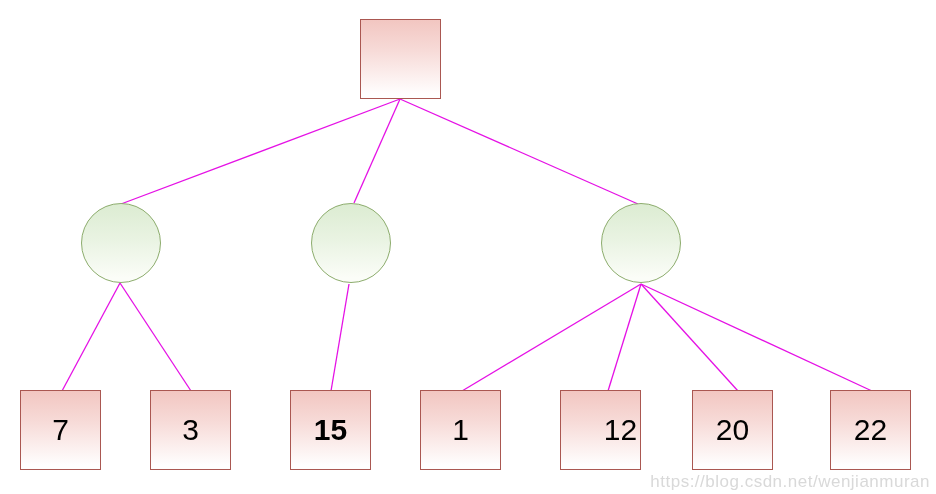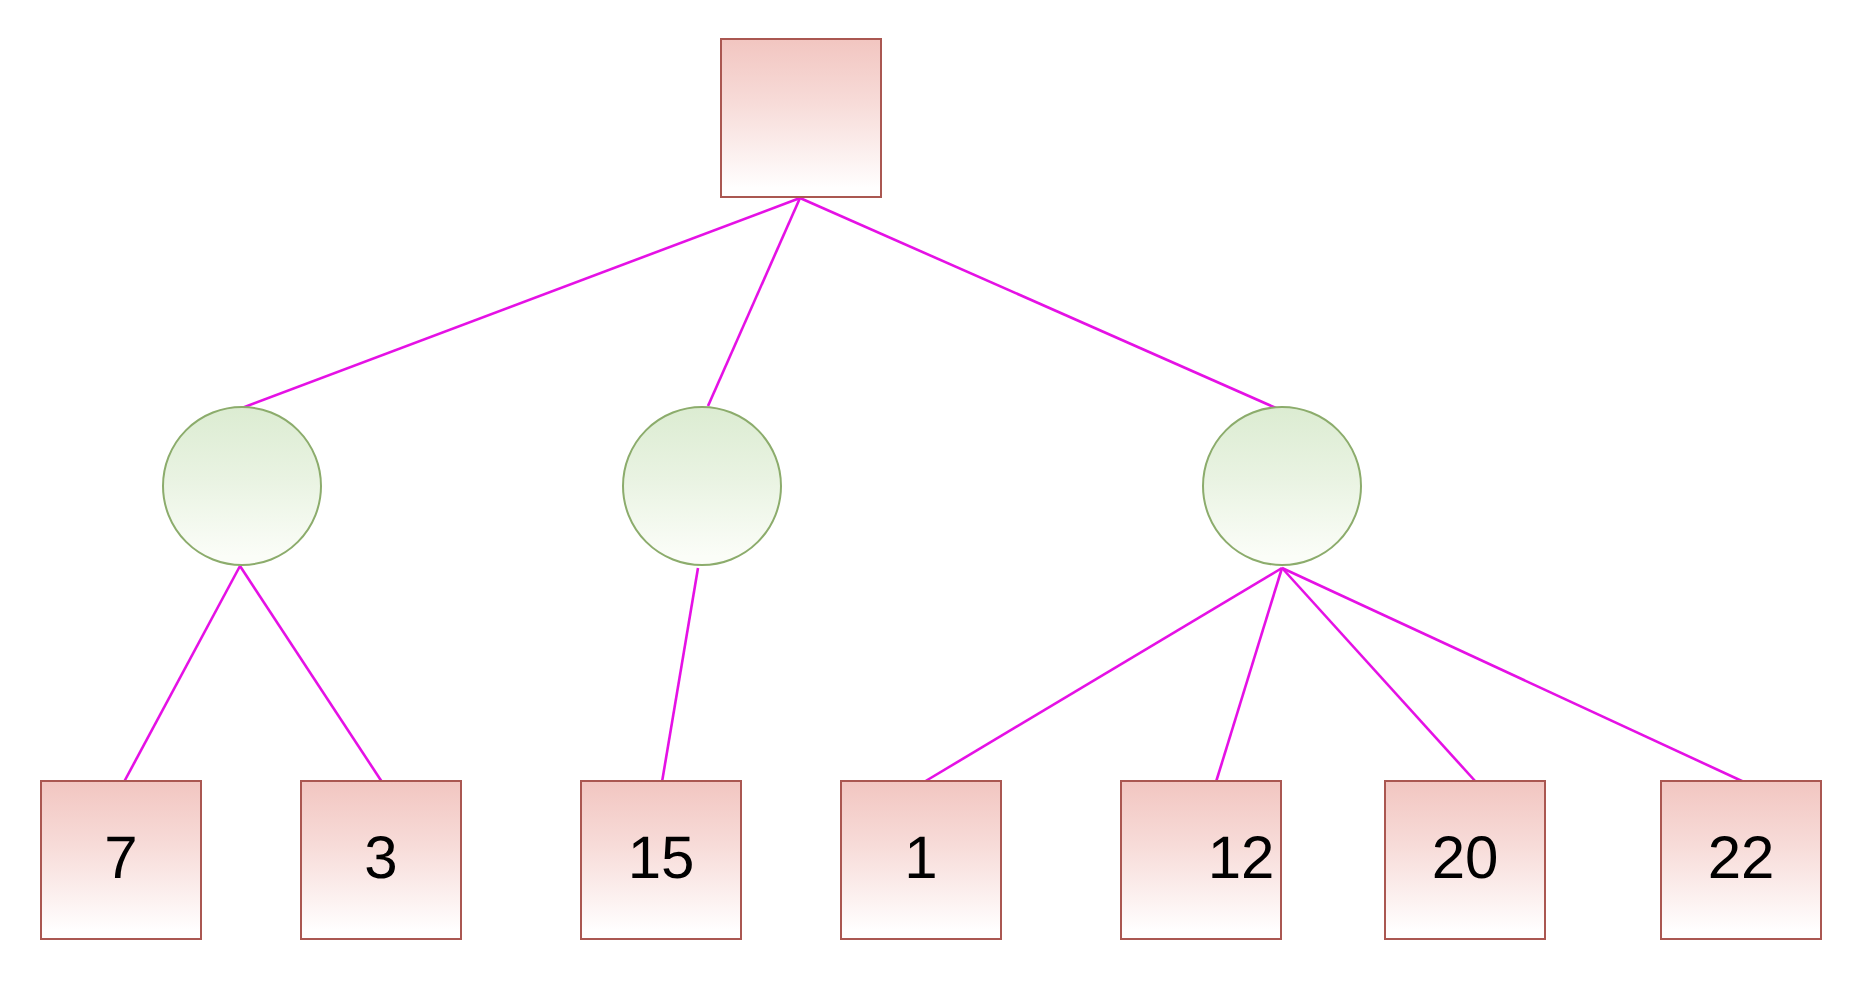--- a/index.html
+++ b/index.html
@@ -36,21 +36,21 @@
     border:1.5px solid #8cac6c;
     border-radius:50%;
     background:linear-gradient(to bottom,#dcecd2 0%,#e9f3e2 45%,#fbfdf8 95%);
   }
   .circle-left{left:81px;top:203px;}
   .circle-middle{left:311px;top:203px;}
   .circle-right{left:601px;top:203px;}
   .leaf{top:390px;}
   .leaf-0{left:20px;}
   .leaf-1{left:150px;}
-  .leaf-2{left:290px;}
+  .leaf-2{left:290px;font-weight:bold;}
   .leaf-3{left:420px;}
   .leaf-4{left:560px;padding-left:40px;}
   .leaf-5{left:692px;}
   .leaf-6{left:830px;}
   .watermark{
     position:absolute;
     right:6px;bottom:2px;
     z-index:3;
     font-size:17px;
     color:#d9d9d9;
@@ -82,14 +82,15 @@
   <div class="node circle circle-right"></div>
 
   <div class="node sq leaf leaf-0">7</div>
   <div class="node sq leaf leaf-1">3</div>
   <div class="node sq leaf leaf-2">15</div>
   <div class="node sq leaf leaf-3">1</div>
   <div class="node sq leaf leaf-4">12</div>
   <div class="node sq leaf leaf-5">20</div>
   <div class="node sq leaf leaf-6">22</div>
 
+  <div class="watermark">https://blog.csdn.net/wenjianmuran</div>
 
 </div>
 
 </body></html>

